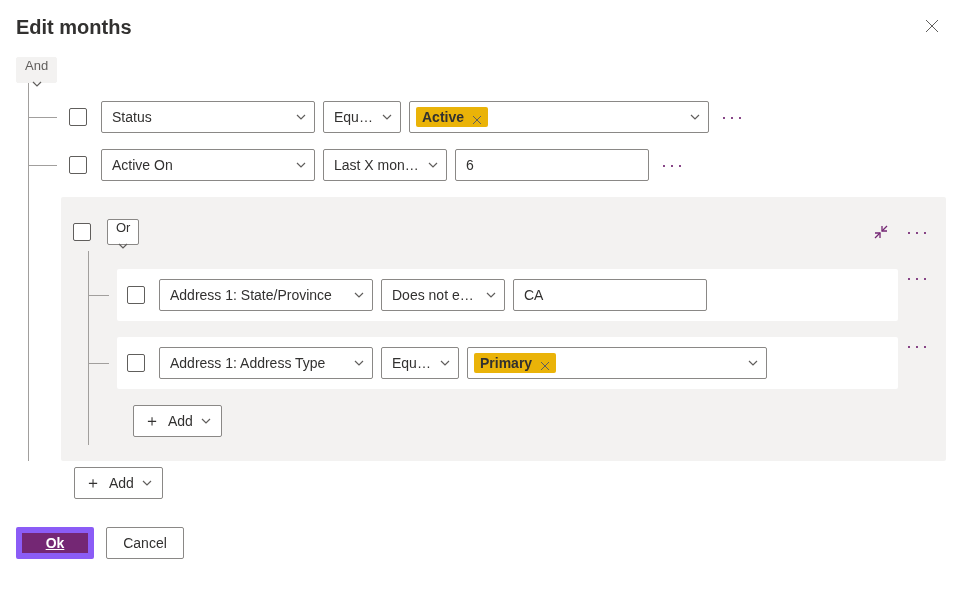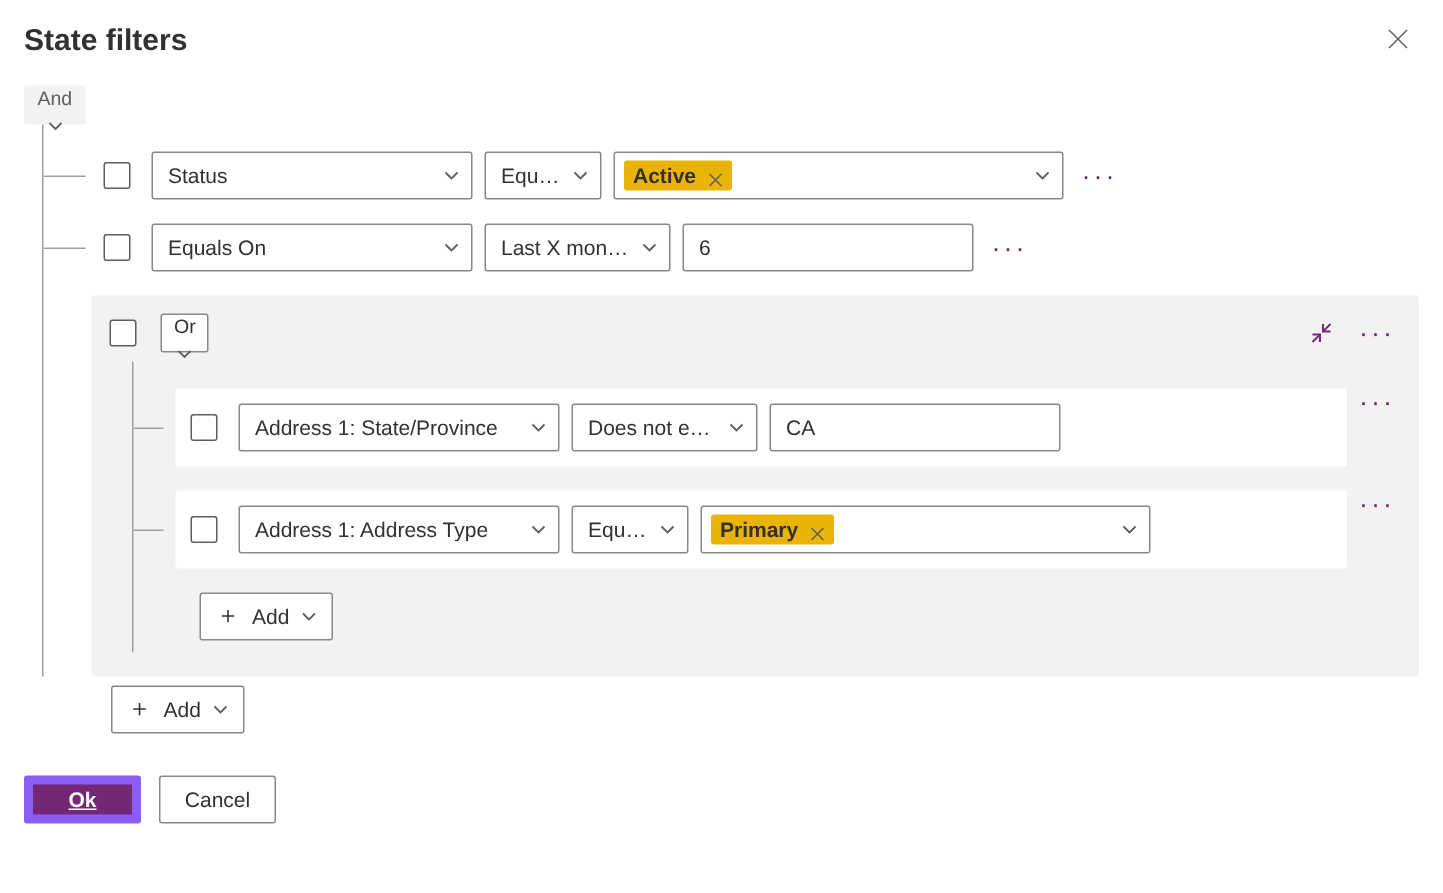--- a/index.html
+++ b/index.html
@@ -159,21 +159,21 @@
     padding: 0 4px;
     line-height: 1;
   }
 
   
   .group {
     position: relative;
     margin-left: 32px;
     background: #f3f2f1;
     border-radius: 2px;
-    padding: 12px 12px 16px 12px;
+    padding: 22px 12px 16px 12px;
     margin-top: 8px;
     margin-bottom: 2px;
   }
   .group-connector {
     position: absolute;
     left: -32px;
     top: 22px;
     width: 32px;
     height: 1px;
     
@@ -277,21 +277,21 @@
   .btn.secondary {
     background: #fff;
     border: 1px solid #8a8886;
     color: #323130;
   }
 </style>
 </head>
 <body>
 
 <div class="panel">
-  <div class="title">State filters</div>
+  <div class="title">Edit months</div>
   <div class="close-btn">
     <svg viewBox="0 0 14 14" stroke="currentColor" stroke-width="1" fill="none">
         <path d="M1 1 L13 13 M13 1 L1 13"></path>
       </svg>
   </div>
 
   <div class="tree">
     <div class="pill">
       <span>And</span>
       <span class="chev-down">
@@ -335,21 +335,21 @@
                 <path d="M1 3 L5 7 L9 3"></path>
               </svg>
           </span>
         </div>
         <span class="dots">···</span>
       </div>
 
       <div class="row">
         <div class="checkbox"></div>
         <div class="select w-field">
-          <span class="label">Equals On</span>
+          <span class="label">Active On</span>
           <span class="chev-down">
             <svg viewBox="0 0 10 10" stroke="#605e5c" stroke-width="1.2" fill="none">
                 <path d="M1 3 L5 7 L9 3"></path>
               </svg>
           </span>
         </div>
         <div class="select w-op2">
           <span class="label">Last X months</span>
           <span class="chev-down">
             <svg viewBox="0 0 10 10" stroke="#605e5c" stroke-width="1.2" fill="none">

